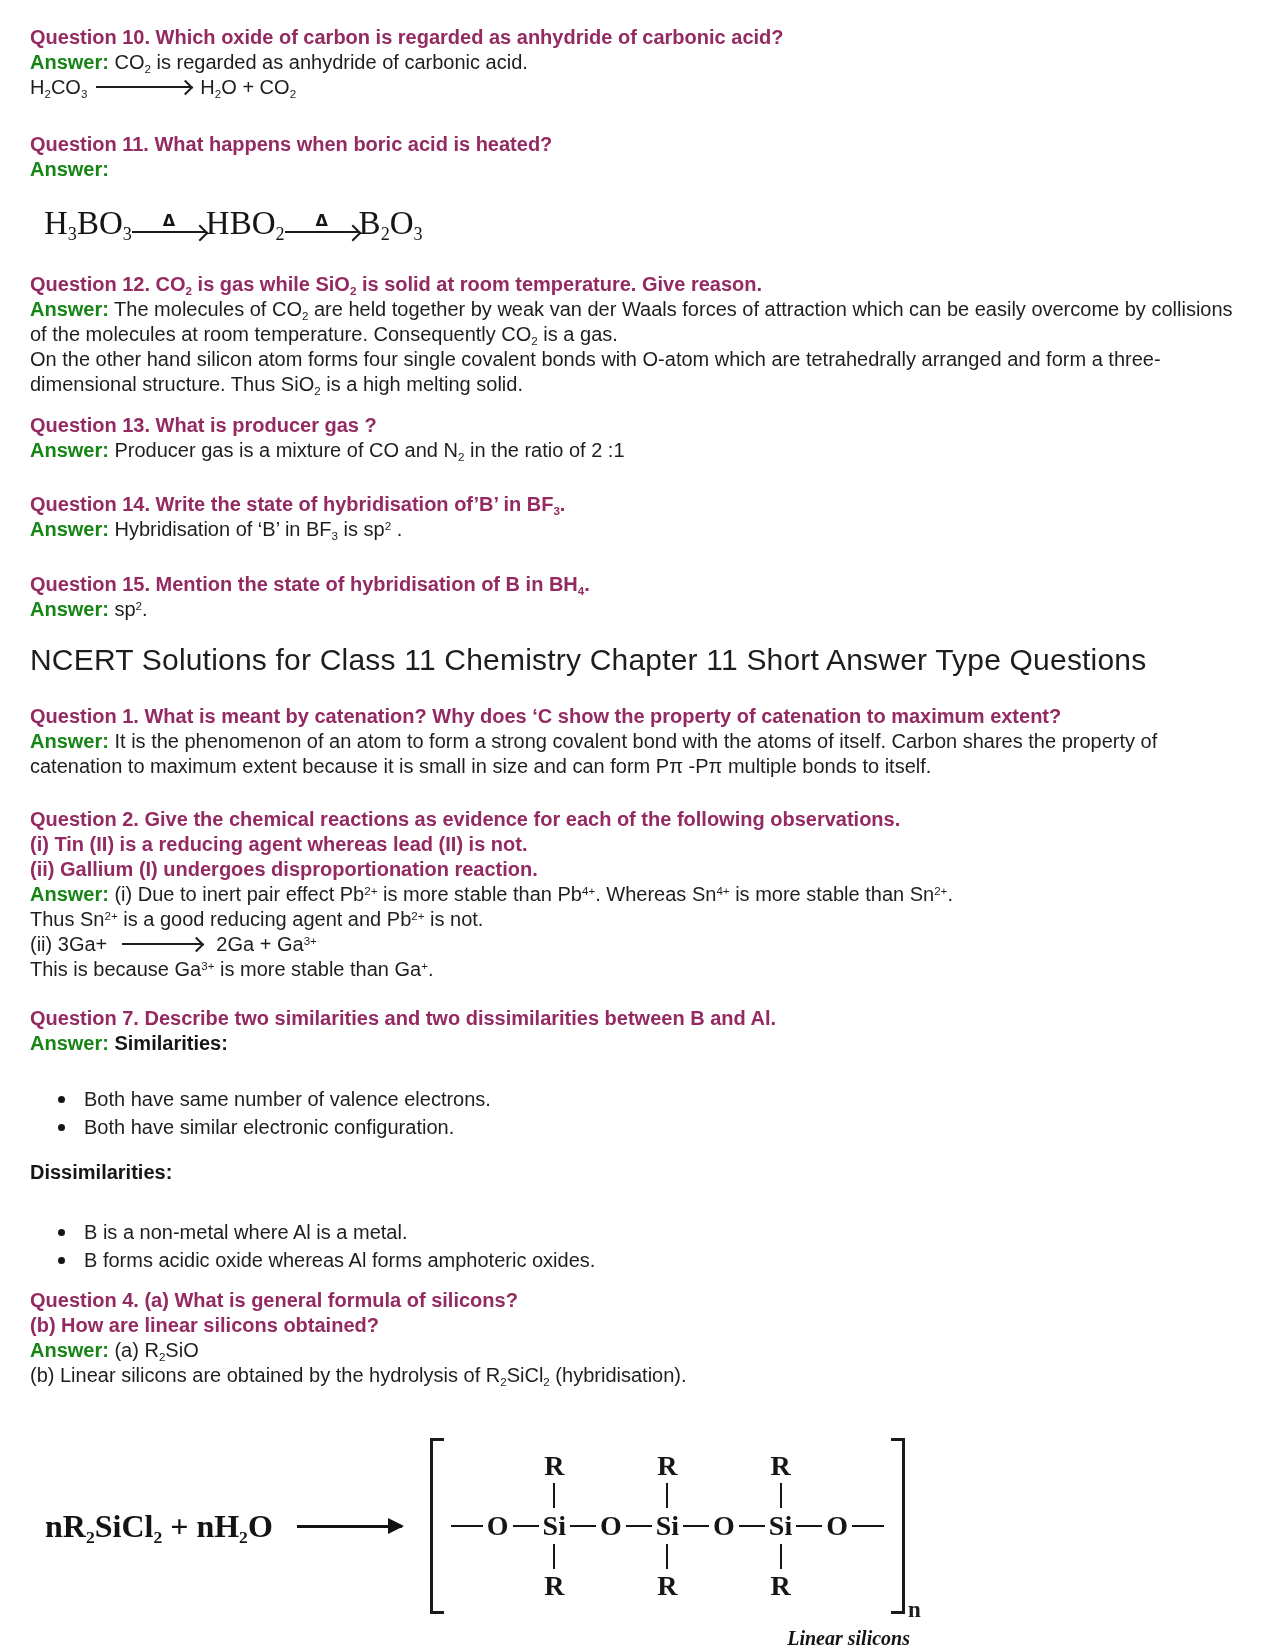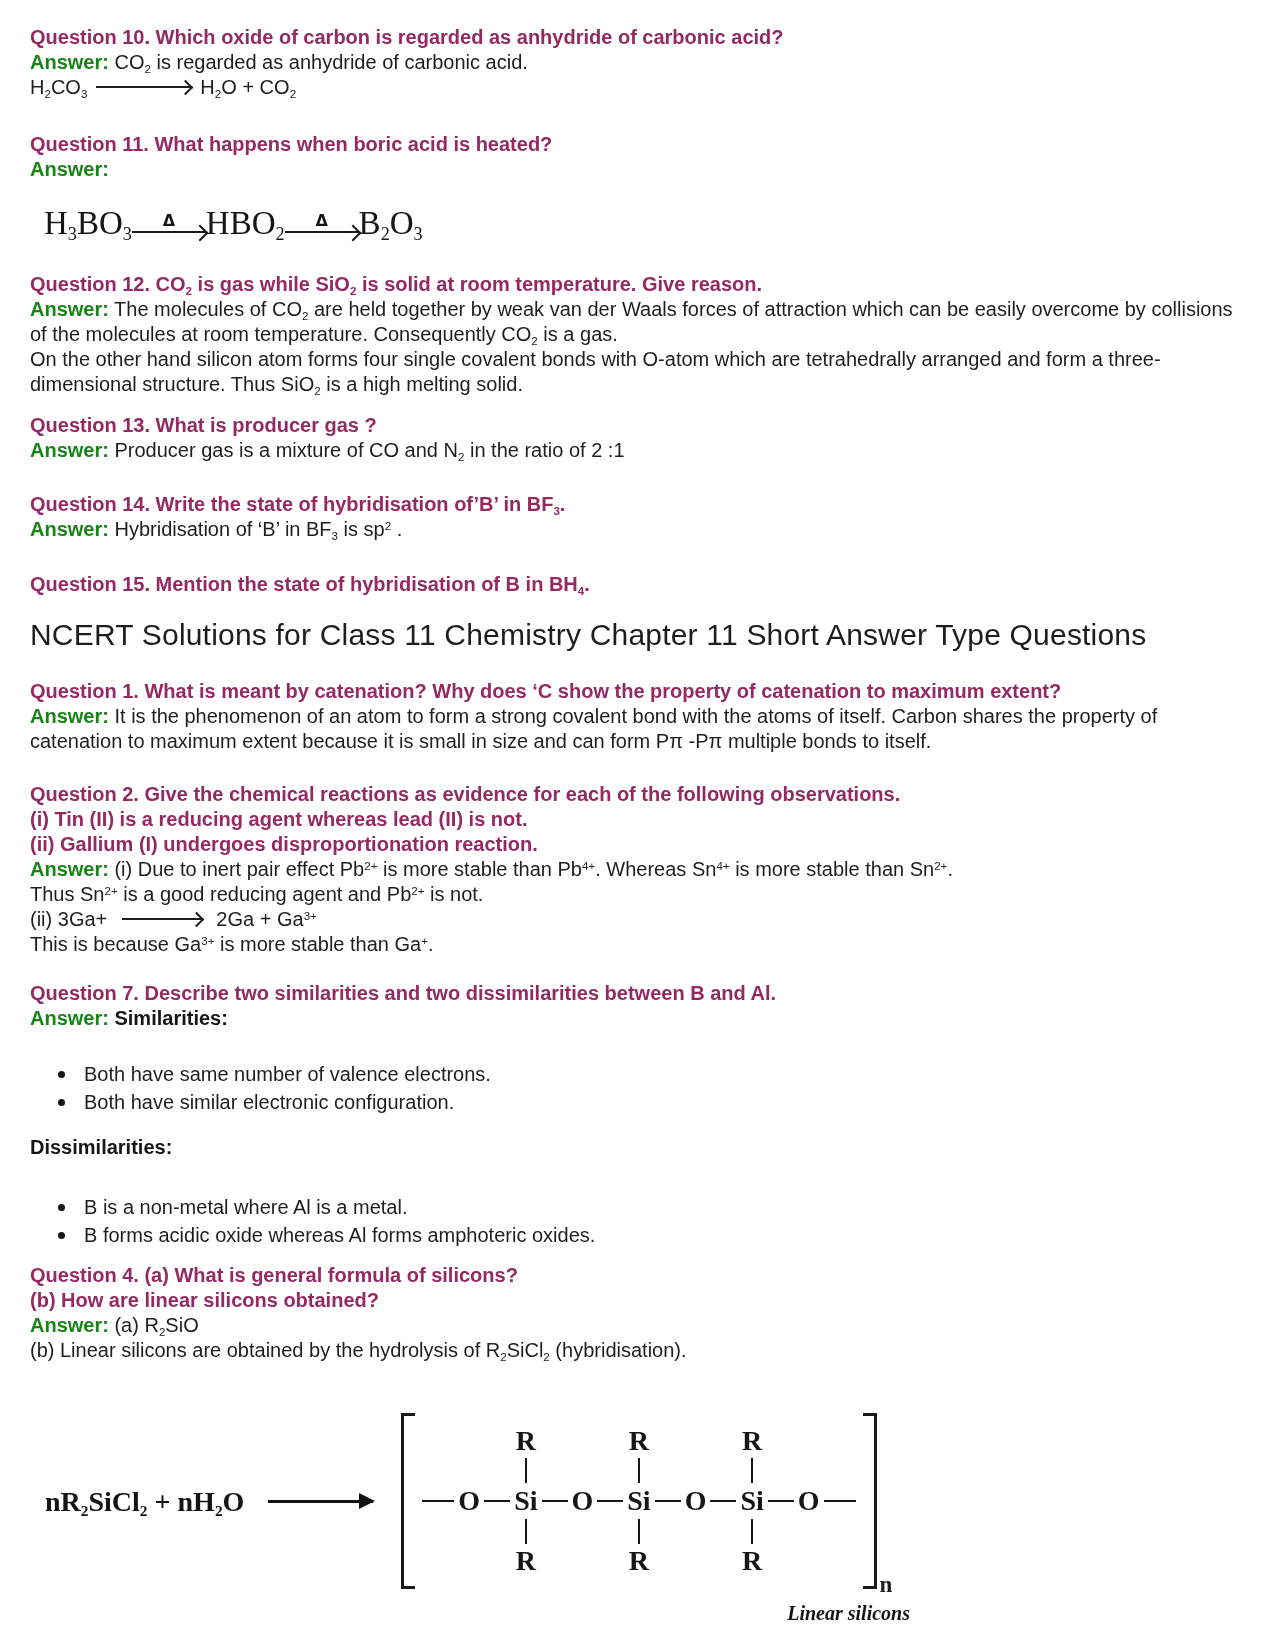--- a/index.html
+++ b/index.html
@@ -74,21 +74,21 @@
   }
   .bullets-a { margin-top: 29px; }
   .bullets-b { margin-top: 33px; }
   .sub-label { margin-top: 19px; }
 
   
   .diagram { margin-top: 50px; }
   .diagram-row { display: flex; align-items: center; margin-left: 15px; }
   .reactants {
     font-family: "Liberation Serif", "DejaVu Serif", serif;
-    font-size: 28px; font-weight: 600; color: #141414; white-space: nowrap; text-align: center;
+    font-size: 32px; font-weight: 600; color: #141414; white-space: nowrap; text-align: center;
   }
   .reactants sub { font-size: 55%; top: 0.35em; }
   .big-arrow { position: relative; width: 105px; height: 3px; background: #121212; margin: 0 28px 0 24px; flex: 0 0 auto; }
   .big-arrow::after {
     content: ""; position: absolute; right: -2px; top: -7px;
     border-left: 16px solid #121212; border-top: 8.5px solid transparent; border-bottom: 8.5px solid transparent;
   }
   .bracket { height: 176px; width: 14px; flex: 0 0 auto; }
   .bracket.left  { border-left: 3px solid #1a1a1a; border-top: 3px solid #1a1a1a; border-bottom: 3px solid #1a1a1a; }
   .bracket.right { border-right: 3px solid #1a1a1a; border-top: 3px solid #1a1a1a; border-bottom: 3px solid #1a1a1a; }
@@ -154,20 +154,21 @@
     <p><span class="ans-label">Answer:</span><span><span> Producer gas is a mixture of CO and N</span><sub>2</sub><span> in the ratio of 2 :1</span></span></p>
   </section>
 
   <section class="qa mt29">
     <p class="q-heading"><span>Question 14. Write the state of hybridisation of’B’ in BF</span><sub>3</sub><span>.</span></p>
     <p><span class="ans-label">Answer:</span><span><span> Hybridisation of ‘B’ in BF</span><sub>3</sub><span> is sp</span><sup>2</sup><span> .</span></span></p>
   </section>
 
   <section class="qa mt30">
     <p class="q-heading"><span>Question 15. Mention the state of hybridisation of B in BH</span><sub>4</sub><span>.</span></p>
+    <p><span class="ans-label">Answer:</span><span><span> sp</span><sup>2</sup><span>.</span></span></p>
   </section>
 
   <h1 class="section-heading">NCERT Solutions for Class 11 Chemistry Chapter 11 Short Answer Type Questions</h1>
 
   <section class="qa mt24">
     <p class="q-heading">Question 1. What is meant by catenation? Why does ‘C show the property of catenation to maximum extent?</p>
     <p><span class="ans-label">Answer:</span><span><span> It is the phenomenon of an atom to form a strong covalent bond with the atoms of itself. Carbon shares the property of catenation to maximum extent because it is small in size and can form Pπ -Pπ multiple bonds to itself.</span></span></p>
   </section>
 
   <section class="qa">

